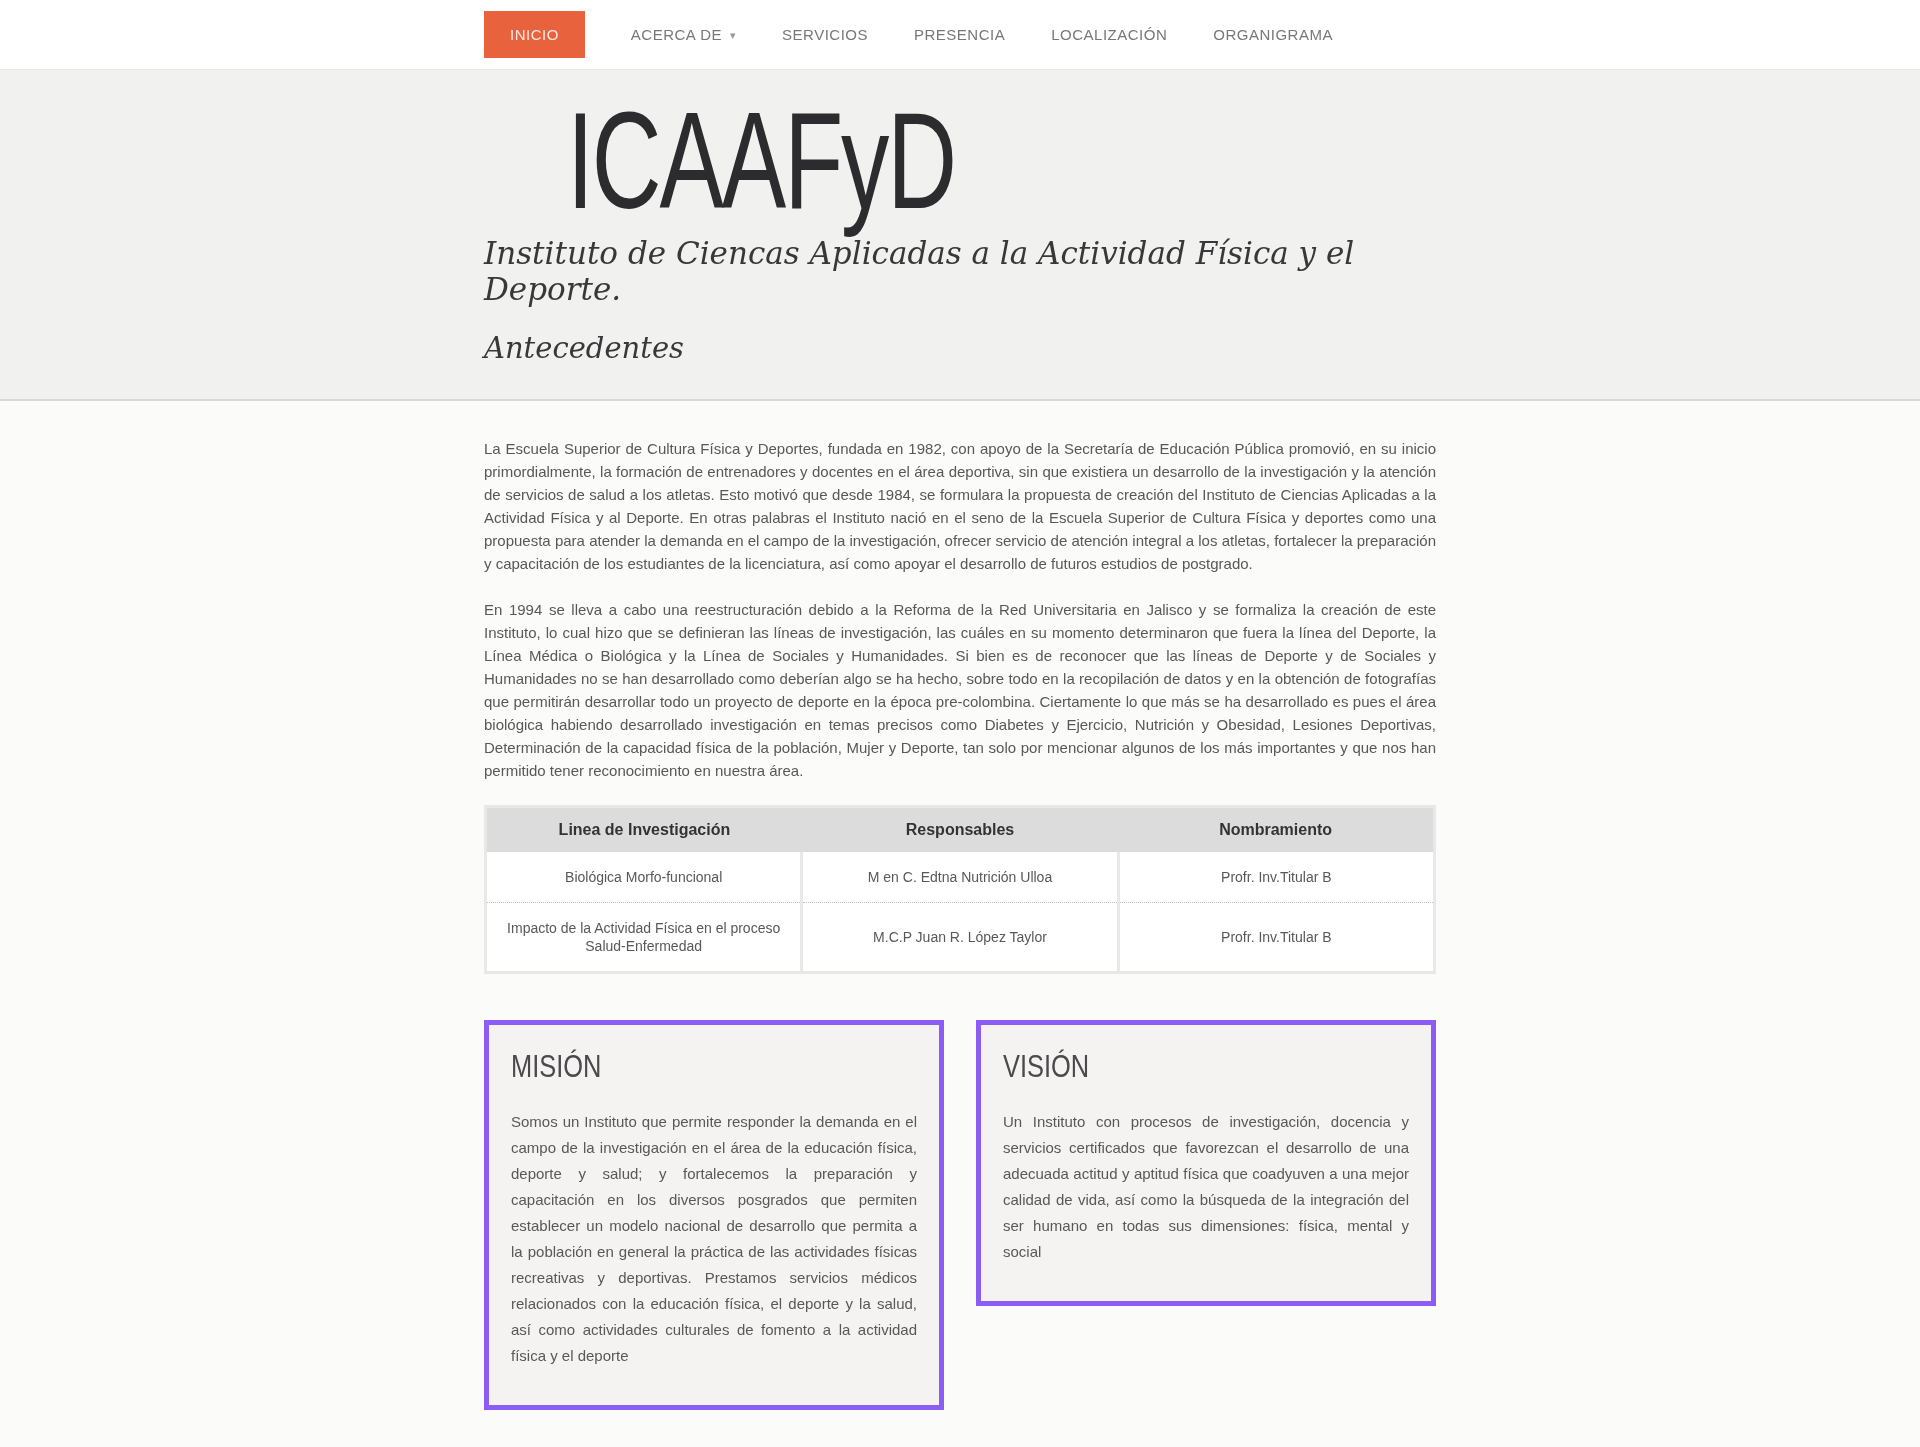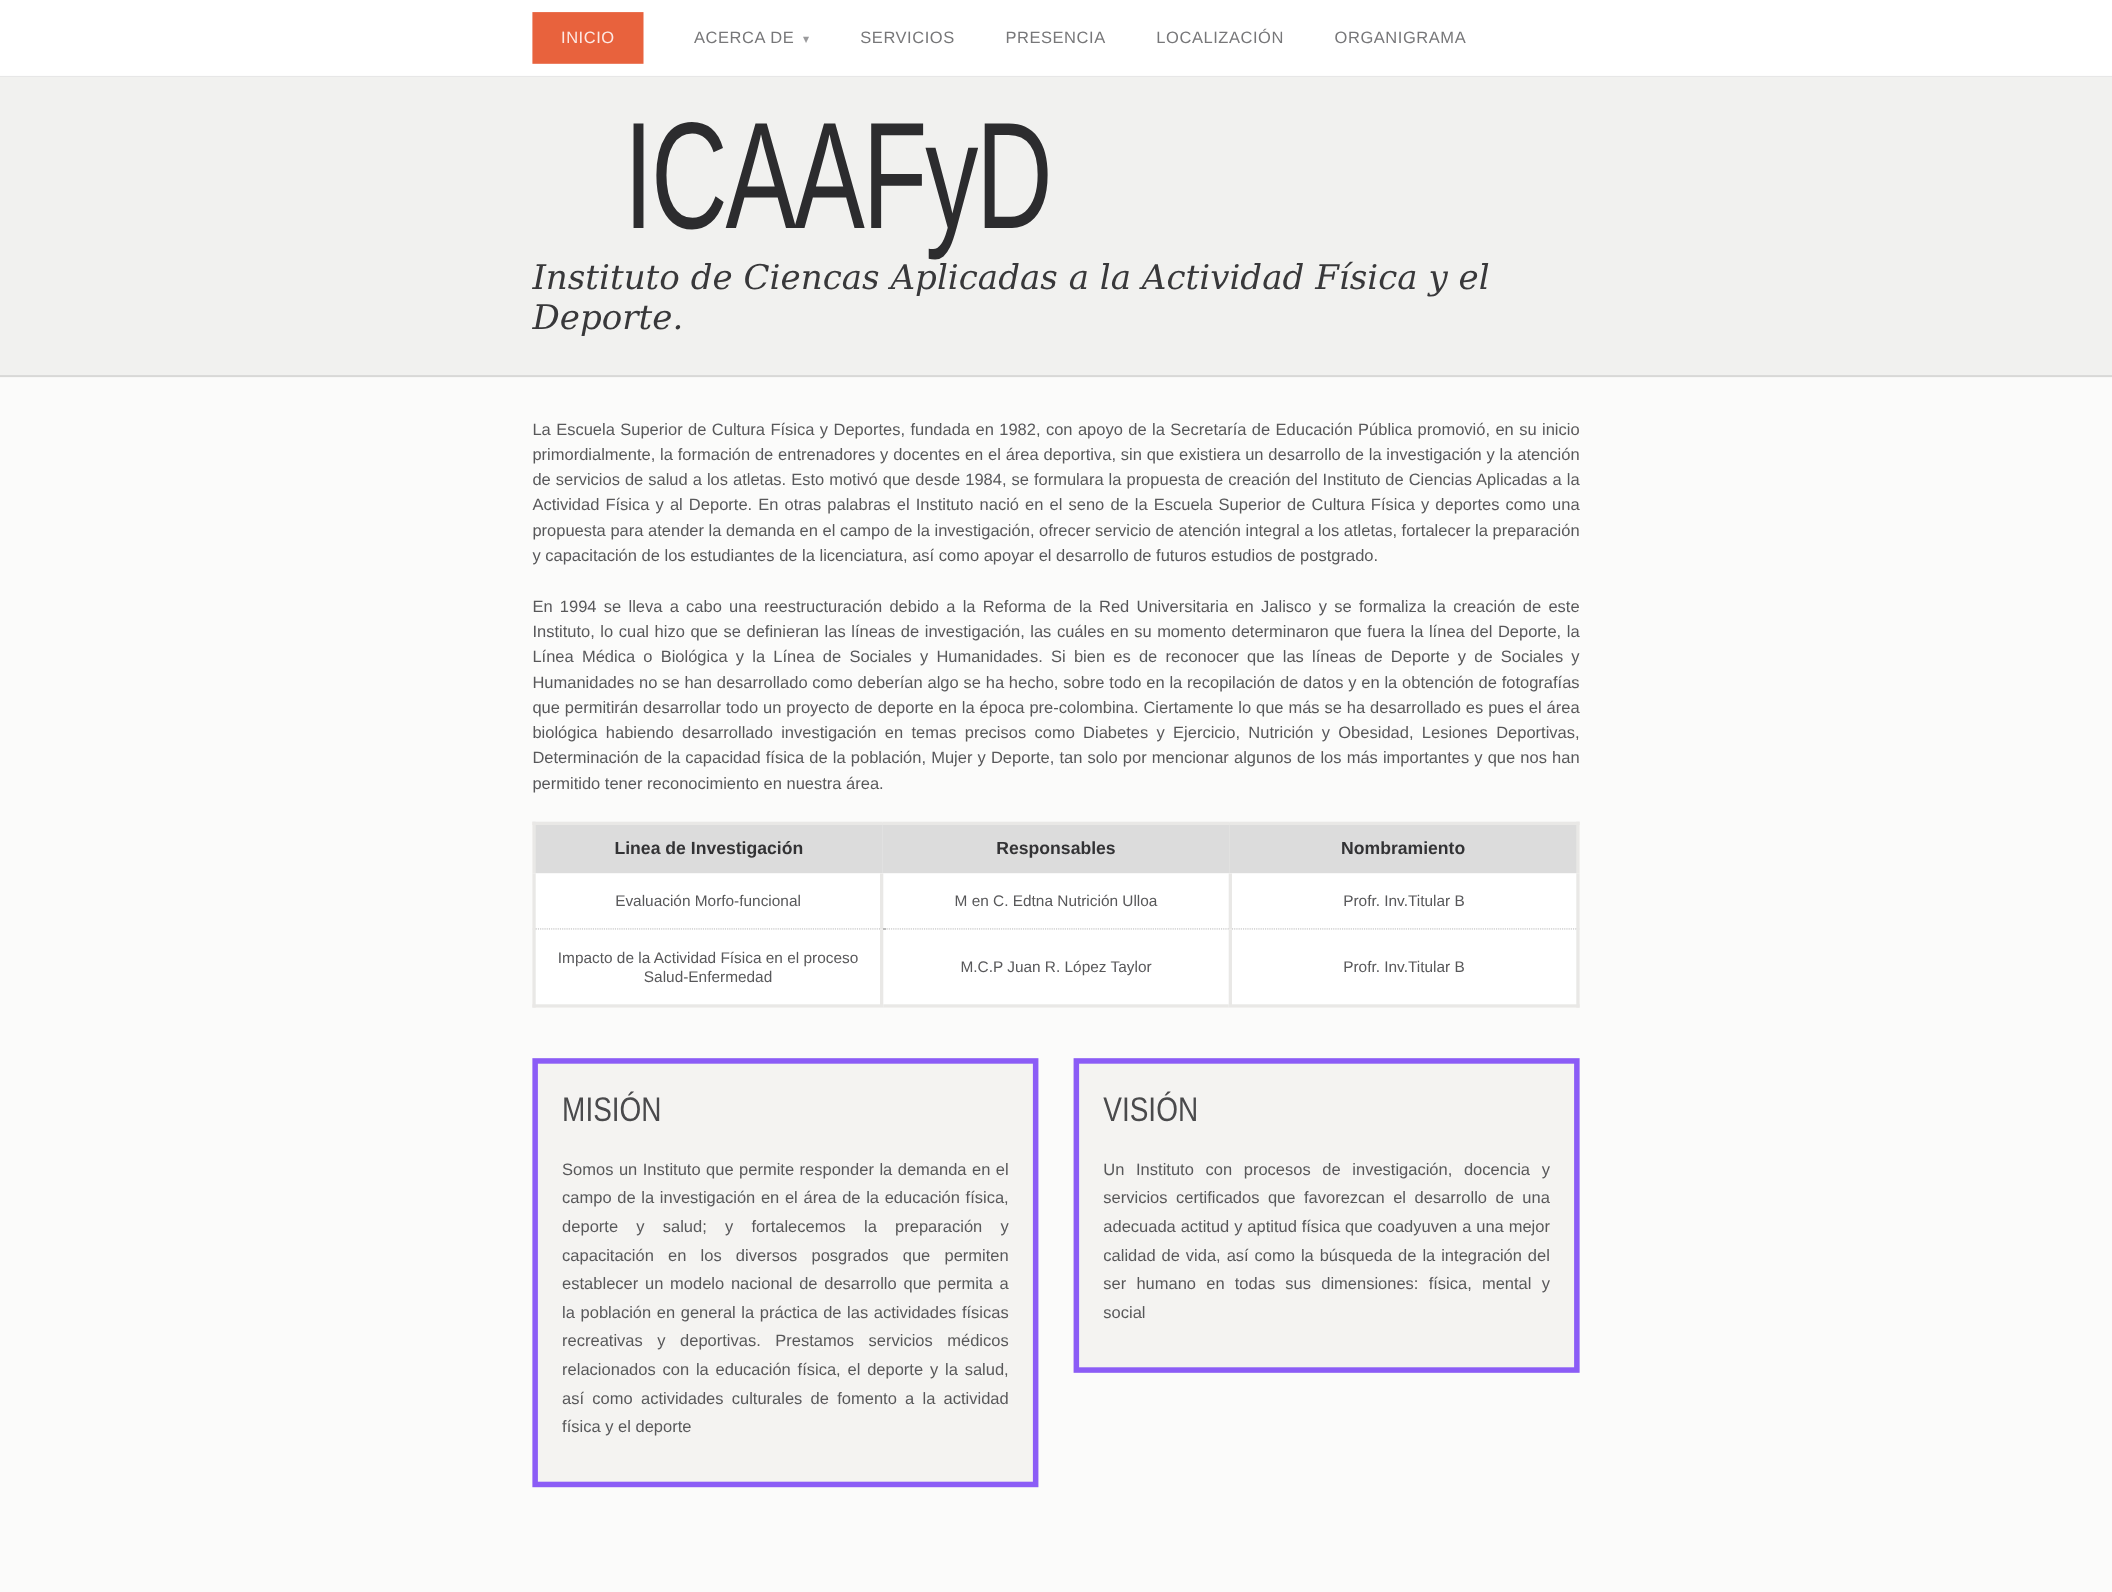--- a/index.html
+++ b/index.html
@@ -169,40 +169,41 @@
     <a class="nav-link">PRESENCIA</a>
     <a class="nav-link">LOCALIZACIÓN</a>
     <a class="nav-link">ORGANIGRAMA</a>
   </div>
 </nav>
 
 <header class="hero">
   <div class="container">
     <h1 class="hero-title">ICAAFyD</h1>
     <h2 class="hero-subtitle">Instituto de Ciencas Aplicadas a la Actividad Física y el Deporte.</h2>
+    <h3 class="hero-section-title">Antecedentes</h3>
   </div>
 </header>
 
 <main class="main">
   <div class="container">
 
     <p class="body-text">La Escuela Superior de Cultura Física y Deportes, fundada en 1982, con apoyo de la Secretaría de Educación Pública promovió, en su inicio primordialmente, la formación de entrenadores y docentes en el área deportiva, sin que existiera un desarrollo de la investigación y la atención de servicios de salud a los atletas. Esto motivó que desde 1984, se formulara la propuesta de creación del Instituto de Ciencias Aplicadas a la Actividad Física y al Deporte. En otras palabras el Instituto nació en el seno de la Escuela Superior de Cultura Física y deportes como una propuesta para atender la demanda en el campo de la investigación, ofrecer servicio de atención integral a los atletas, fortalecer la preparación y capacitación de los estudiantes de la licenciatura, así como apoyar el desarrollo de futuros estudios de postgrado.</p>
     <p class="body-text">En 1994 se lleva a cabo una reestructuración debido a la Reforma de la Red Universitaria en Jalisco y se formaliza la creación de este Instituto, lo cual hizo que se definieran las líneas de investigación, las cuáles en su momento determinaron que fuera la línea del Deporte, la Línea Médica o Biológica y la Línea de Sociales y Humanidades. Si bien es de reconocer que las líneas de Deporte y de Sociales y Humanidades no se han desarrollado como deberían algo se ha hecho, sobre todo en la recopilación de datos y en la obtención de fotografías que permitirán desarrollar todo un proyecto de deporte en la época pre-colombina. Ciertamente lo que más se ha desarrollado es pues el área biológica habiendo desarrollado investigación en temas precisos como Diabetes y Ejercicio, Nutrición y Obesidad, Lesiones Deportivas, Determinación de la capacidad física de la población, Mujer y Deporte, tan solo por mencionar algunos de los más importantes y que nos han permitido tener reconocimiento en nuestra área.</p>
 
     <table class="research">
       <thead>
         <tr>
           <th>Linea de Investigación</th>
           <th>Responsables</th>
           <th>Nombramiento</th>
         </tr>
       </thead>
       <tbody>
         <tr>
-          <td>Evaluación Morfo-funcional</td>
+          <td>Biológica Morfo-funcional</td>
           <td>
             <div>M en C. Edtna Nutrición Ulloa</div>
           </td>
           <td>Profr. Inv.Titular B</td>
         </tr>
         <tr>
           <td>Impacto de la Actividad Física en el proceso Salud-Enfermedad</td>
           <td>
             <div>M.C.P Juan R. López Taylor</div>
           </td>

